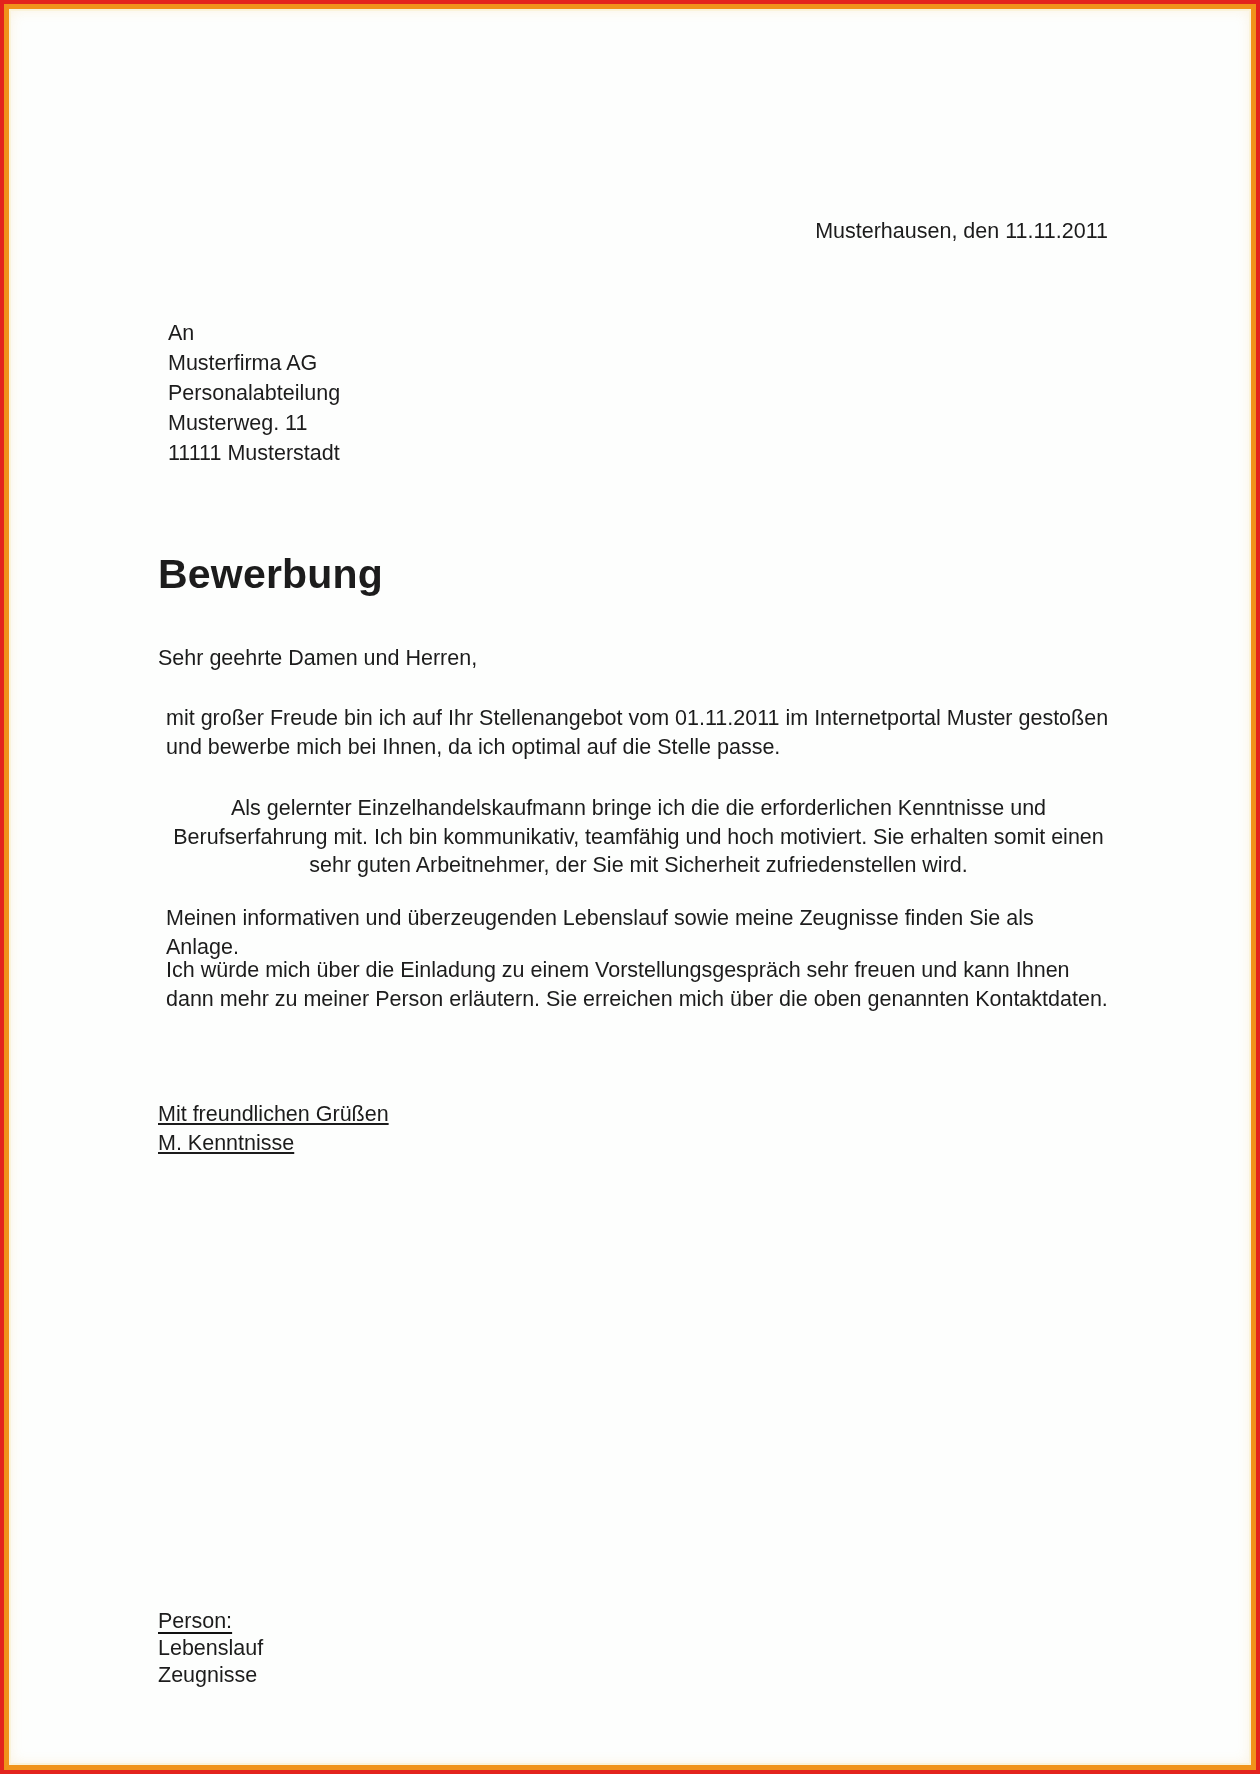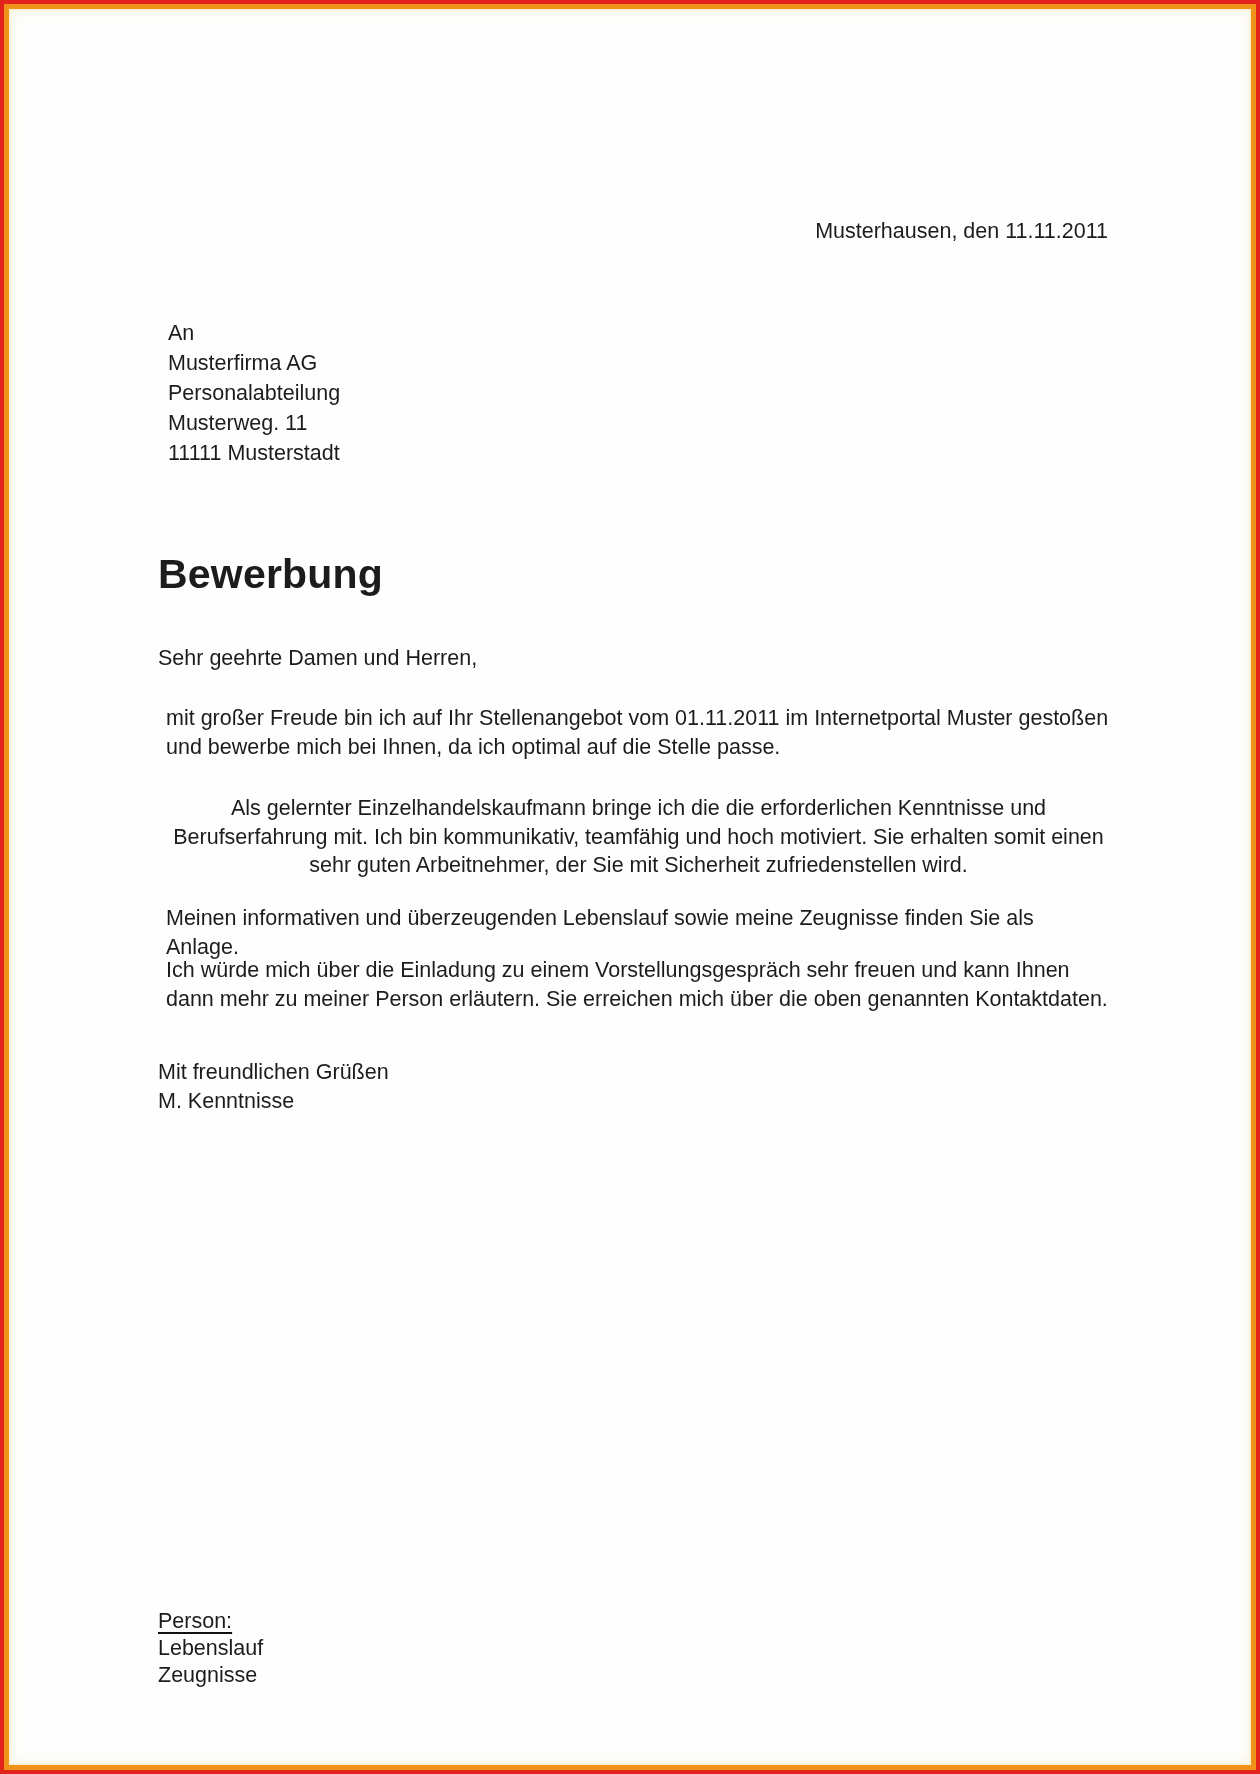--- a/index.html
+++ b/index.html
@@ -80,23 +80,24 @@
     width: 945px;
     margin: 8px;
     line-height: 28.5px;
   }
   .para-1 { top: 687px; }
   .para-2 { top: 777px; text-align: center; }
   .para-3 { top: 887px; }
   .para-4 { top: 939px; }
 
   .closing {
-    top: 1049px;
+    top: 1091px;
     left: 149px;
     line-height: 28.5px;
+    text-decoration: underline;
   }
 
   .attachments {
     top: 1599px;
     left: 149px;
     line-height: 27px;
   }
 </style>
 </head>
 <body>

